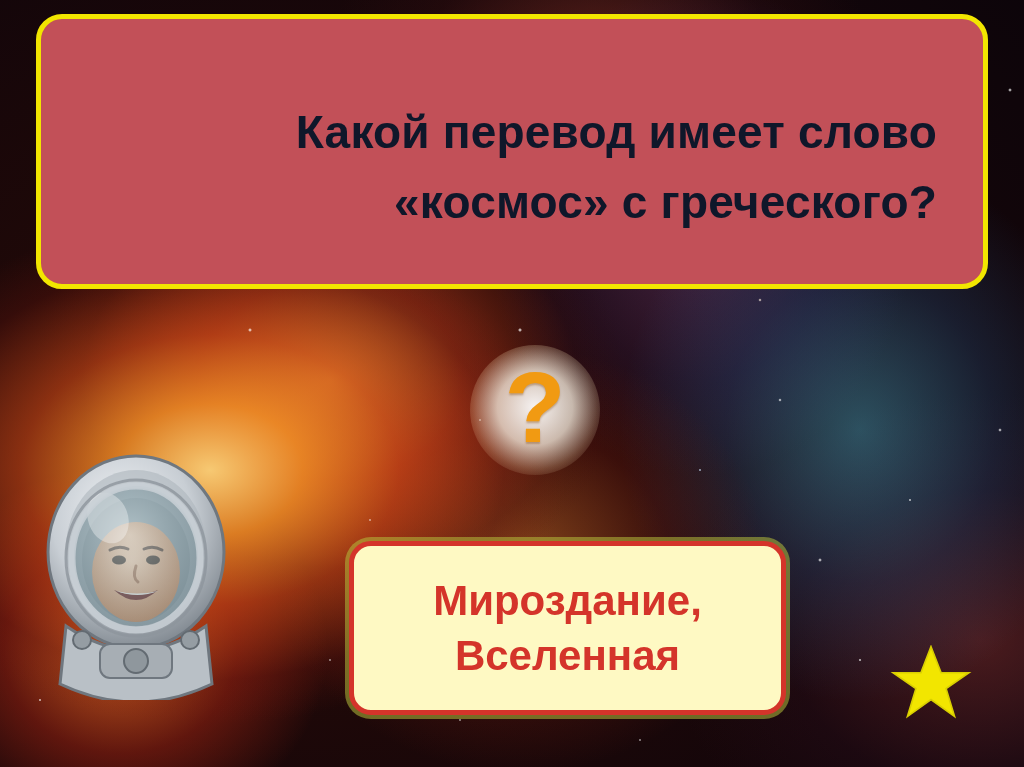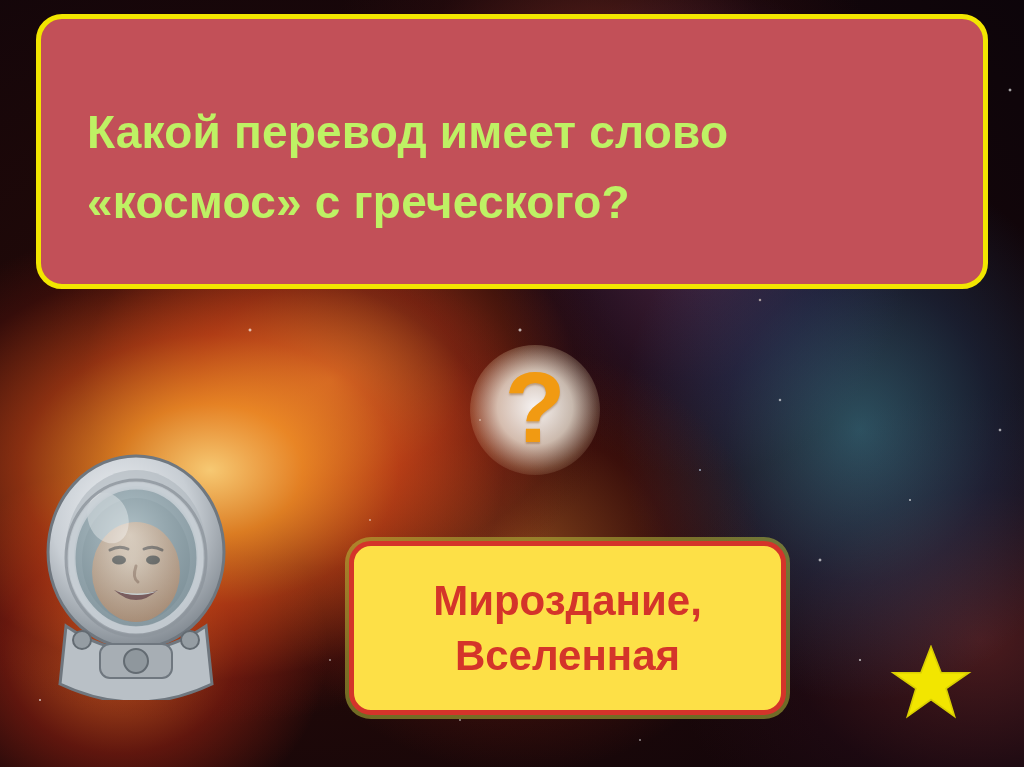--- a/index.html
+++ b/index.html
@@ -81,38 +81,38 @@
     box-sizing: border-box;
     background: #c25058;
     border: 5px solid #f2e600;
     border-radius: 26px;
     display: flex;
     align-items: center;
     justify-content: center;
     padding: 10px 46px;
   }
   .question-text {
-    color: #bef264;
+    color: #0f172a;
     font-size: 46px;
     font-weight: bold;
     line-height: 1.52;
-    text-align: left;
+    text-align: right;
     letter-spacing: 0.2px;
     margin-top: 32px;
   }
 
   
   .answer-panel {
     position: absolute;
     left: 349px;
     top: 541px;
     width: 437px;
     height: 174px;
     box-sizing: border-box;
-    background: #fde047;
+    background: #fef9c3;
     border: 5px solid #d4342a;
     border-radius: 22px;
     display: flex;
     align-items: center;
     justify-content: center;
     box-shadow: 0 0 0 4px rgba(180,190,60,0.55);
   }
   .answer-text {
     color: #d4342a;
     font-size: 42px;

